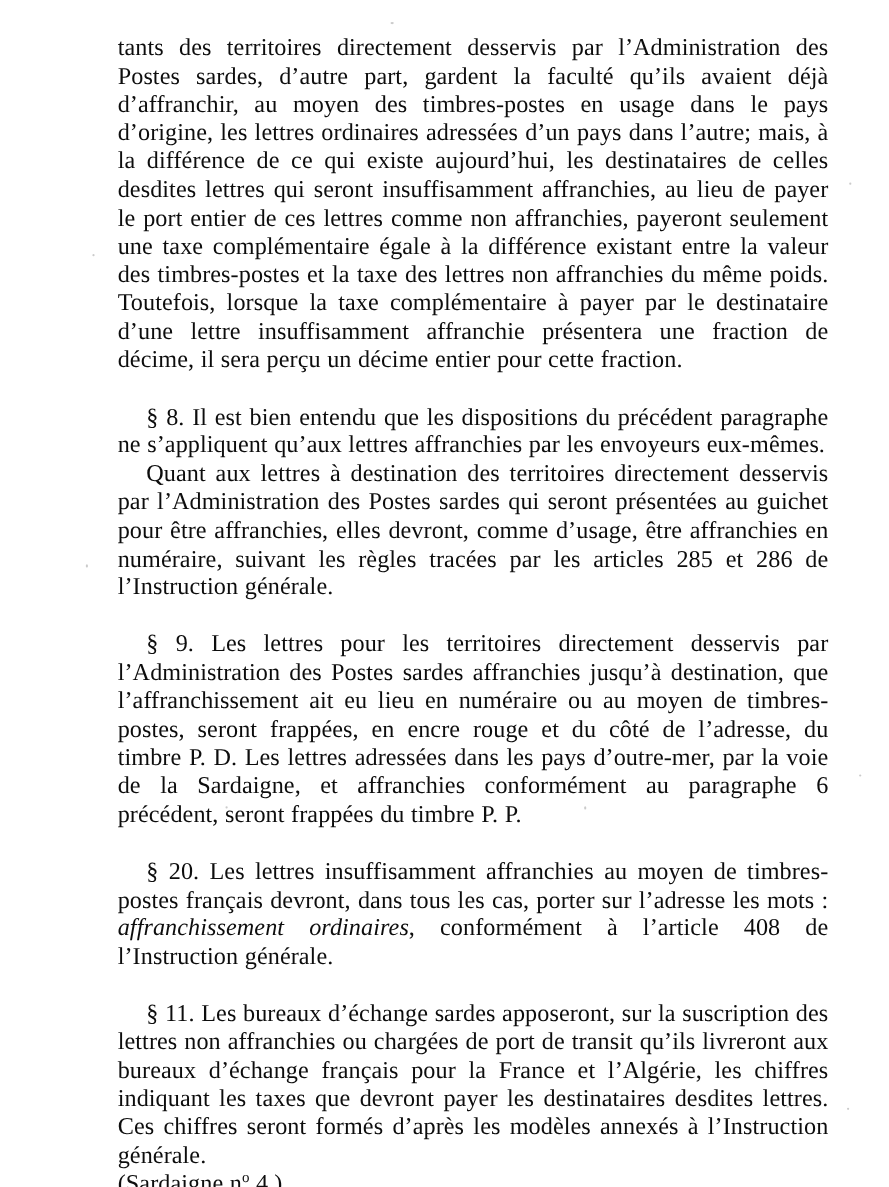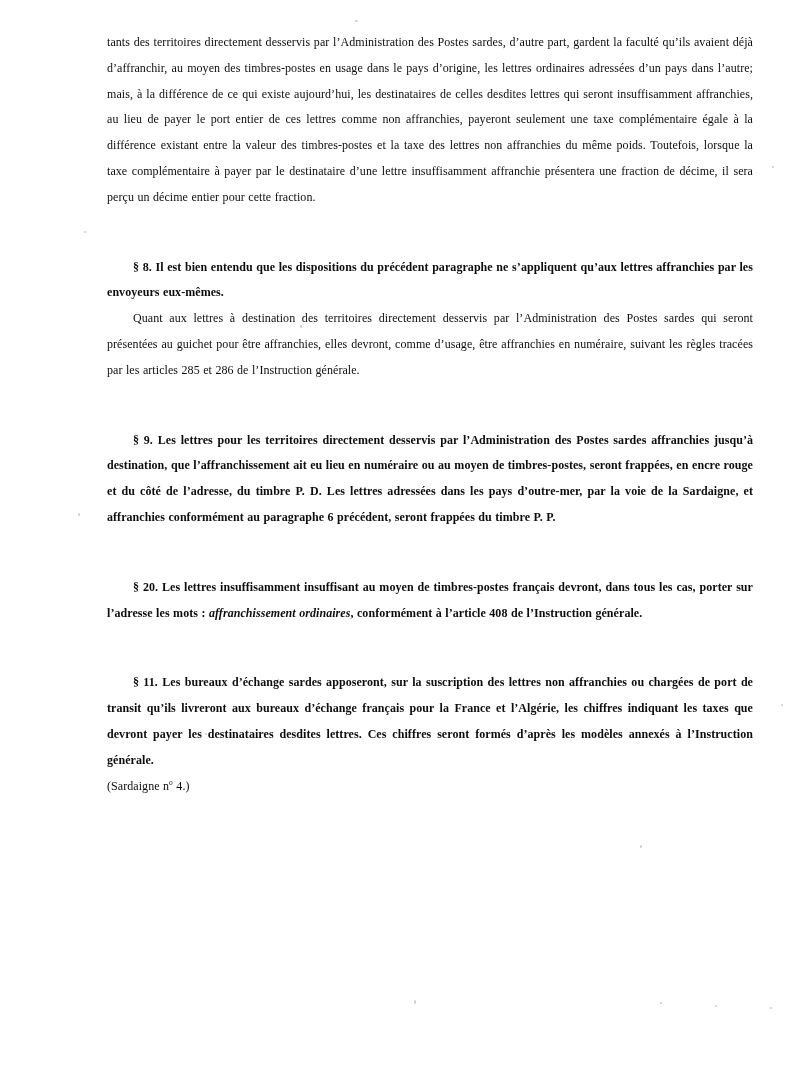--- a/index.html
+++ b/index.html
@@ -39,32 +39,32 @@
     position: absolute;
     left: 107px;
     top: 30px;
     width: 646px;
   }
 
   .para {
     margin: 0;
     text-align: justify;
     text-justify: inter-word;
-    font-size: 12px;
+    font-size: 22px;
     line-height: 25.8px;
     letter-spacing: .06px;
     word-spacing: .4px;
     hyphens: manual;
   }
 
   
   .para.cont { text-indent: 0; }
   
   .para.indent { text-indent: 26px; }
-  .gap-lg { margin-top: 44px; font-weight: bold; }
+  .gap-lg { margin-top: 26px; }
 
   .sect { white-space: nowrap; }
   .ital { font-style: italic; }
   .sup  { font-size: .62em; vertical-align: super; line-height: 0; }
 
   
   #text-column { text-rendering: optimizeLegibility; }
 </style>
 </head>
 <body>
@@ -89,20 +89,20 @@
   <div id="text-column">
 
     <p class="para cont">tants des territoires directement desservis par l’Administration des Postes sardes, d’autre part, gardent la faculté qu’ils avaient déjà d’affranchir, au moyen des timbres-postes en usage dans le pays d’origine, les lettres ordinaires adressées d’un pays dans l’autre; mais, à la différence de ce qui existe aujourd’hui, les destinataires de celles desdites lettres qui seront insuffisamment affranchies, au lieu de payer le port entier de ces lettres comme non affranchies, payeront seulement une taxe complémentaire égale à la différence existant entre la valeur des timbres-postes et la taxe des lettres non affranchies du même poids. Toutefois, lorsque la taxe complémentaire à payer par le destinataire d’une lettre insuffisamment affranchie présentera une fraction de décime, il sera perçu un décime entier pour cette fraction.</p>
 
     <p class="para indent gap-lg"><span class="sect">§ 8.</span> <span>Il est bien entendu que les dispositions du précédent paragraphe ne s’appliquent qu’aux lettres affranchies par les envoyeurs eux-mêmes.</span></p>
 
     <p class="para indent">Quant aux lettres à destination des territoires directement desservis par l’Administration des Postes sardes qui seront présentées au guichet pour être affranchies, elles devront, comme d’usage, être affranchies en numéraire, suivant les règles tracées par les articles 285 et 286 de l’Instruction générale.</p>
 
     <p class="para indent gap-lg"><span class="sect">§ 9.</span> <span>Les lettres pour les territoires directement desservis par l’Administration des Postes sardes affranchies jusqu’à destination, que l’affranchissement ait eu lieu en numéraire ou au moyen de timbres-postes, seront frappées, en encre rouge et du côté de l’adresse, du timbre P. D. Les lettres adressées dans les pays d’outre-mer, par la voie de la Sardaigne, et affranchies conformément au paragraphe 6 précédent, seront frappées du timbre P. P.</span></p>
 
-    <p class="para indent gap-lg"><span class="sect">§ 20.</span> <span>Les lettres insuffisamment insuffisant au moyen de timbres-postes français devront, dans tous les cas, porter sur l’adresse les mots : </span><span class="ital">affranchissement ordinaires</span><span>, conformément à l’article 408 de l’Instruction générale.</span></p>
+    <p class="para indent gap-lg"><span class="sect">§ 20.</span> <span>Les lettres insuffisamment affranchies au moyen de timbres-postes français devront, dans tous les cas, porter sur l’adresse les mots : </span><span class="ital">affranchissement ordinaires</span><span>, conformément à l’article 408 de l’Instruction générale.</span></p>
 
     <p class="para indent gap-lg"><span class="sect">§ 11.</span> <span>Les bureaux d’échange sardes apposeront, sur la suscription des lettres non affranchies ou chargées de port de transit qu’ils livreront aux bureaux d’échange français pour la France et l’Algérie, les chiffres indiquant les taxes que devront payer les destinataires desdites lettres. Ces chiffres seront formés d’après les modèles annexés à l’Instruction générale.</span></p>
 
     <p class="para cont"><span>(Sardaigne n</span><span class="sup">o</span><span> 4.)</span></p>
 
   </div>
 </div>
 
 </body></html>

